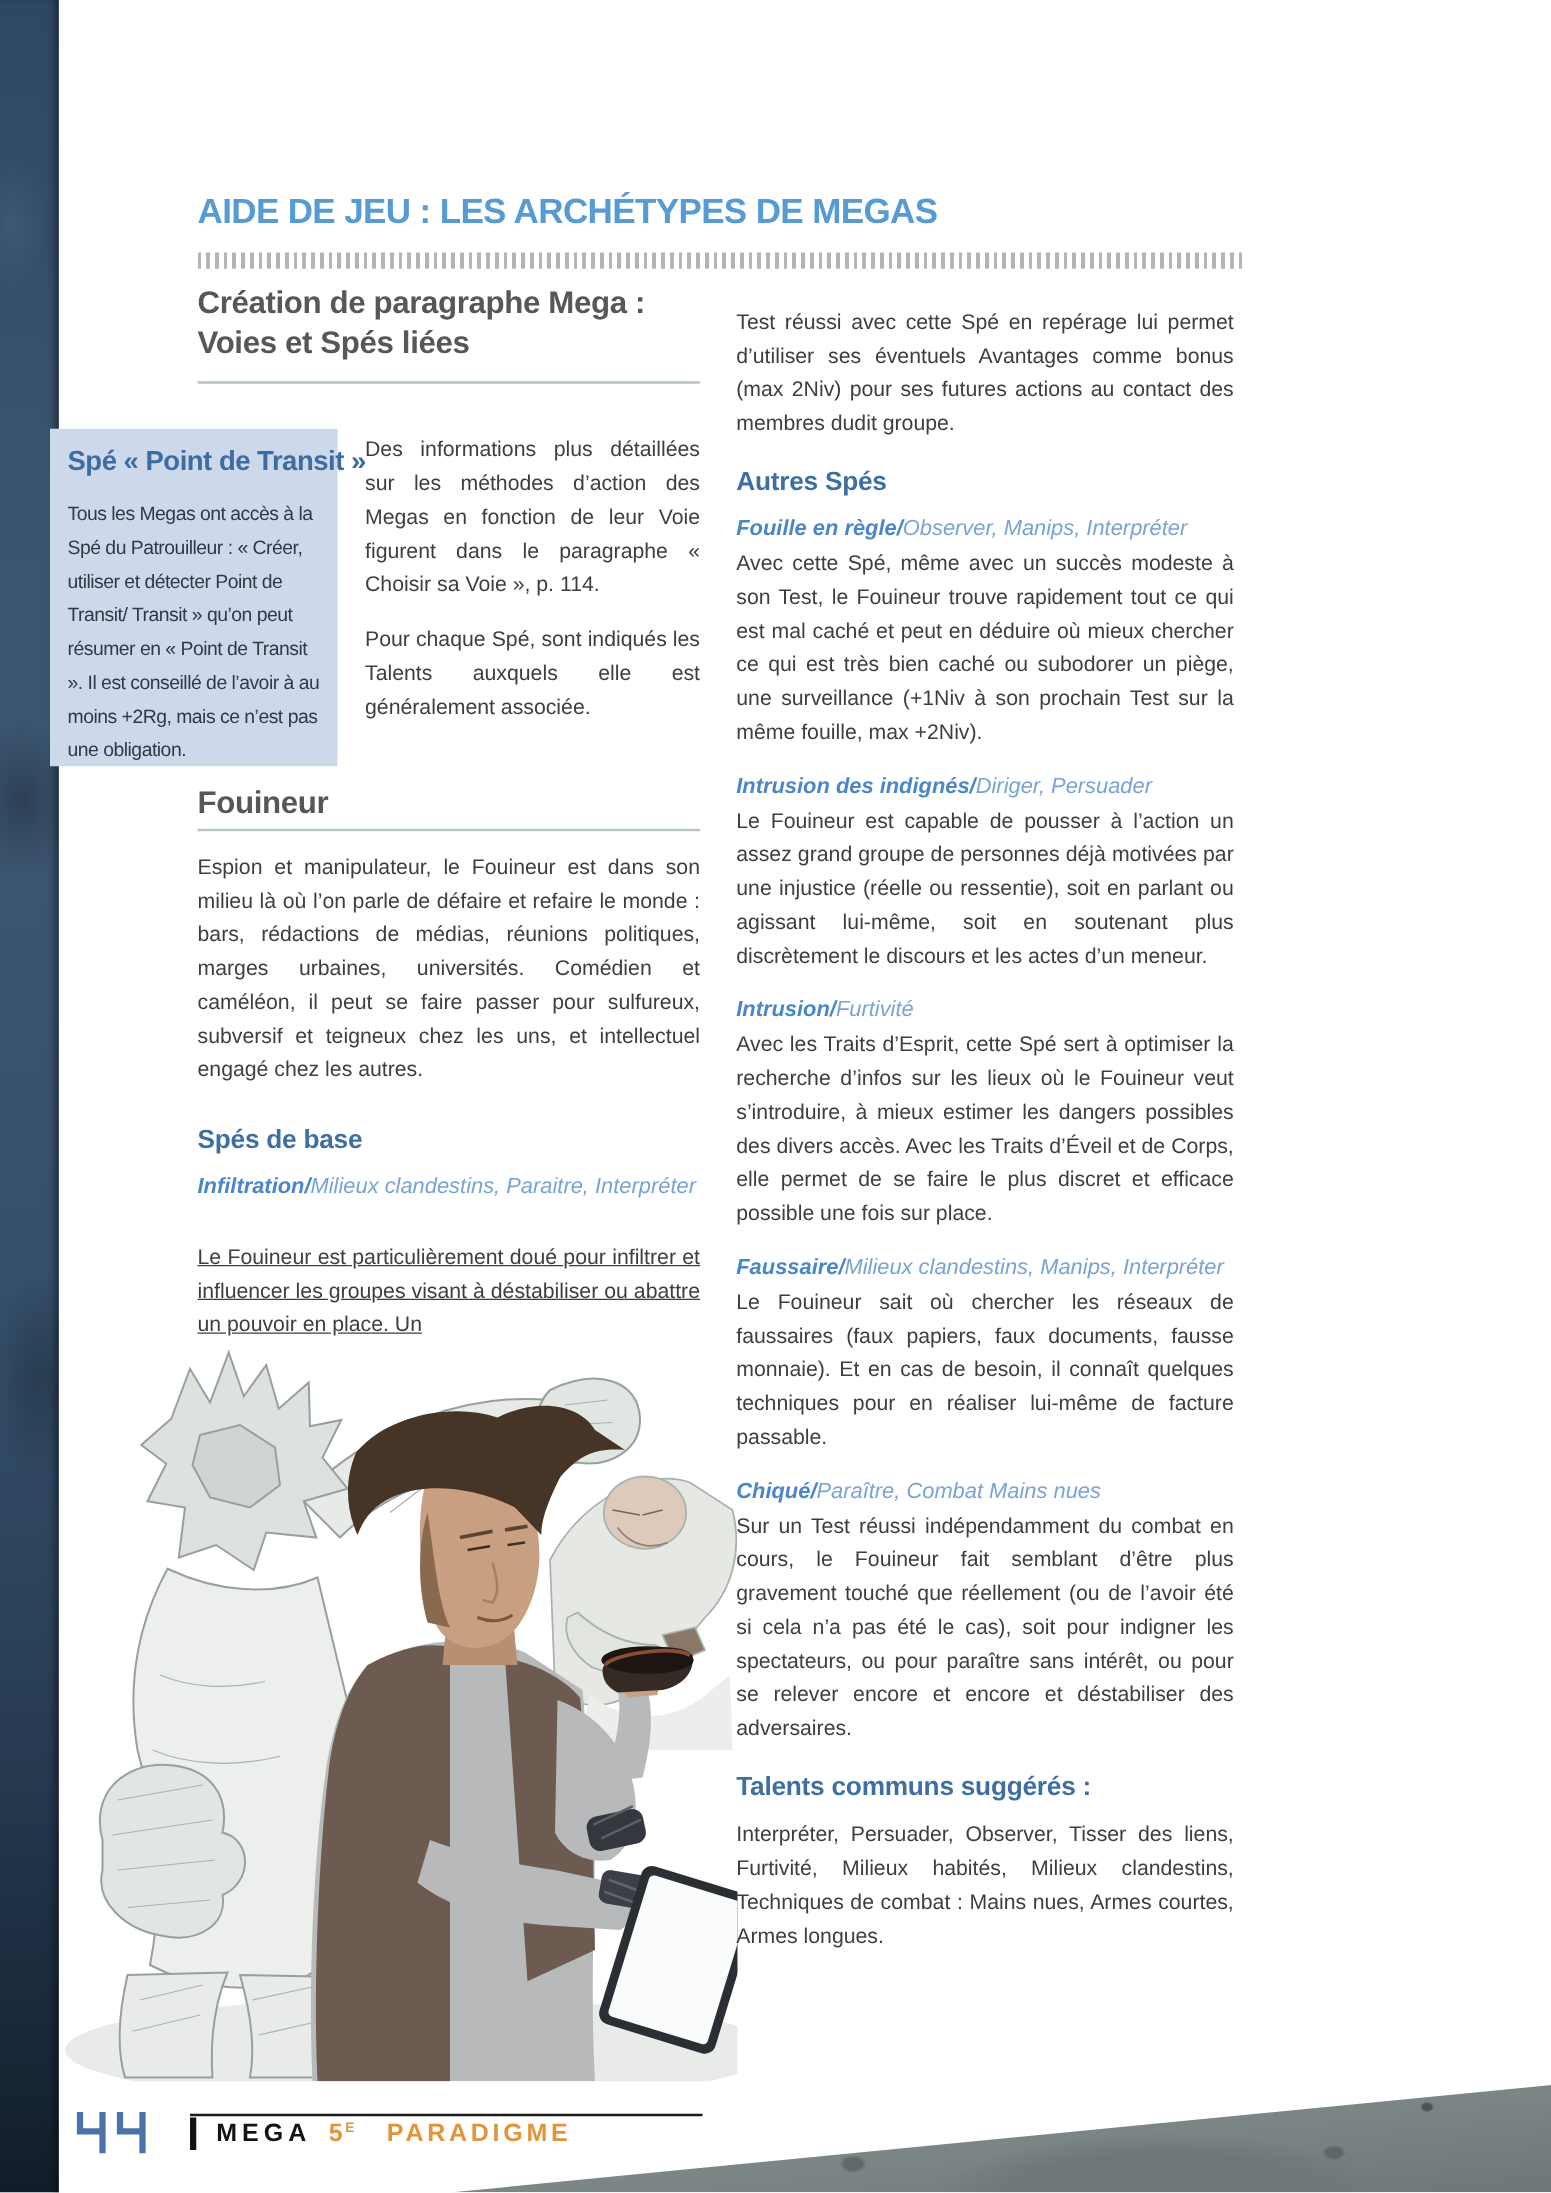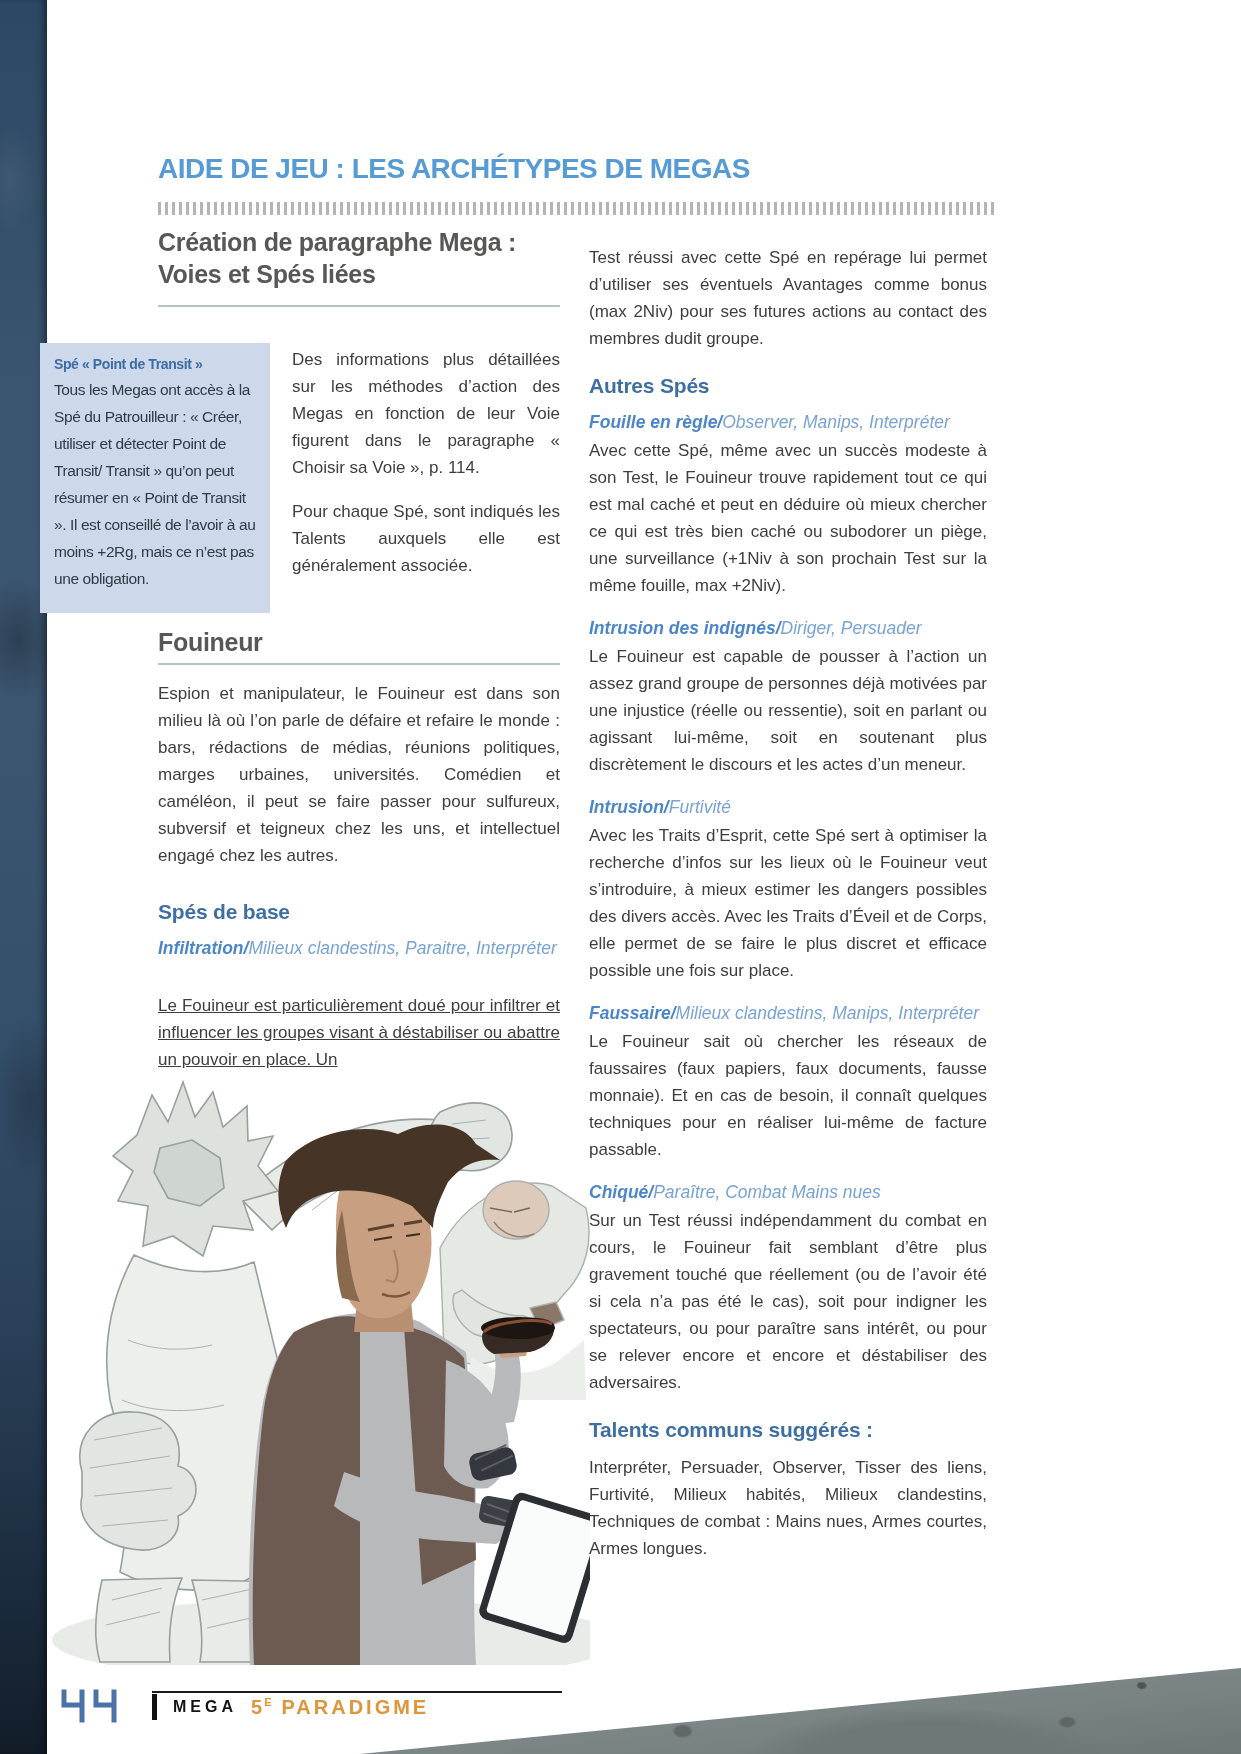--- a/index.html
+++ b/index.html
@@ -44,39 +44,39 @@
   
   .p{font-size:17px;line-height:27px;color:#3e3e3e;text-align:justify;z-index:3;}
   .p + .p{margin-top:17px;}
   .spe-head{font-size:17.5px;line-height:25px;z-index:3;}
   .spe-name{font-weight:bold;font-style:italic;color:#4b86c8;}
   .spe-tal{font-style:italic;color:#78a3d5;}
 
   
   #sidebar-box{left:40px;top:343px;width:230px;height:270px;background:#cdd9ea;z-index:3;
     box-sizing:border-box;padding:13px 12px 10px 14px;}
-  #sidebar-box-title{font-size:14px;font-weight:bold;color:#3c6ca3;white-space:nowrap;margin-bottom:4px;letter-spacing:-.4px;}
+  #sidebar-box-title{font-size:22px;font-weight:bold;color:#3c6ca3;white-space:nowrap;margin-bottom:16px;letter-spacing:-.4px;}
   #sidebar-box-body{font-size:15.5px;line-height:27px;color:#2d3b47;letter-spacing:-.4px;}
 
   
   #col2{left:589px;top:244px;width:398px;z-index:3;}
   #col2 .h3{margin:22px 0 12px 0;}
   .spe-block{margin-top:17px;}
   .spe-block .p{margin-top:2px;}
   #talents-head{margin:24px 0 14px 0;}
 
   
   #footer-line{left:152px;top:1691px;width:410px;height:2px;background:#1b1b1b;z-index:3;}
   #page-number{left:58px;top:1688px;z-index:3;}
   #footer-brand{left:152px;top:1694px;z-index:3;display:flex;align-items:center;}
   #footer-bar{width:5px;height:26px;background:#111;margin-right:16px;}
-  #brand-mega{font-size:16px;font-weight:bold;letter-spacing:4px;color:#141414;}
+  #brand-mega{font-size:20px;font-weight:bold;letter-spacing:4px;color:#141414;}
   #brand-ed{font-size:20px;font-weight:bold;letter-spacing:2px;color:#e0953a;margin-left:14px;}
   #brand-ed sup{font-size:11px;}
-  #brand-par{font-size:20px;font-weight:bold;letter-spacing:3px;color:#e0953a;margin-left:8px;}
+  #brand-par{font-size:20px;font-weight:bold;letter-spacing:3px;color:#e0953a;margin-left:24px;}
 
   #illustration{left:42px;top:1040px;z-index:2;}
 </style>
 </head>
 <body>
 
 <div class="abs" id="left-strip"></div>
 <div class="abs" id="concrete-edge"></div>
 <div class="abs" id="concrete"></div>
 

